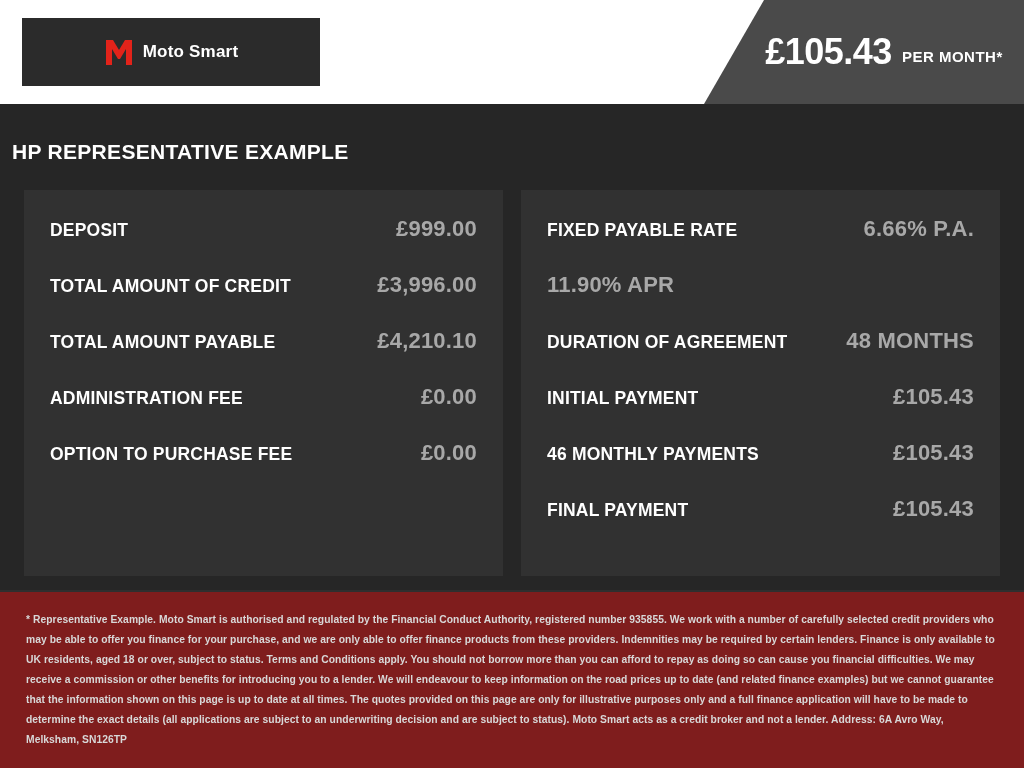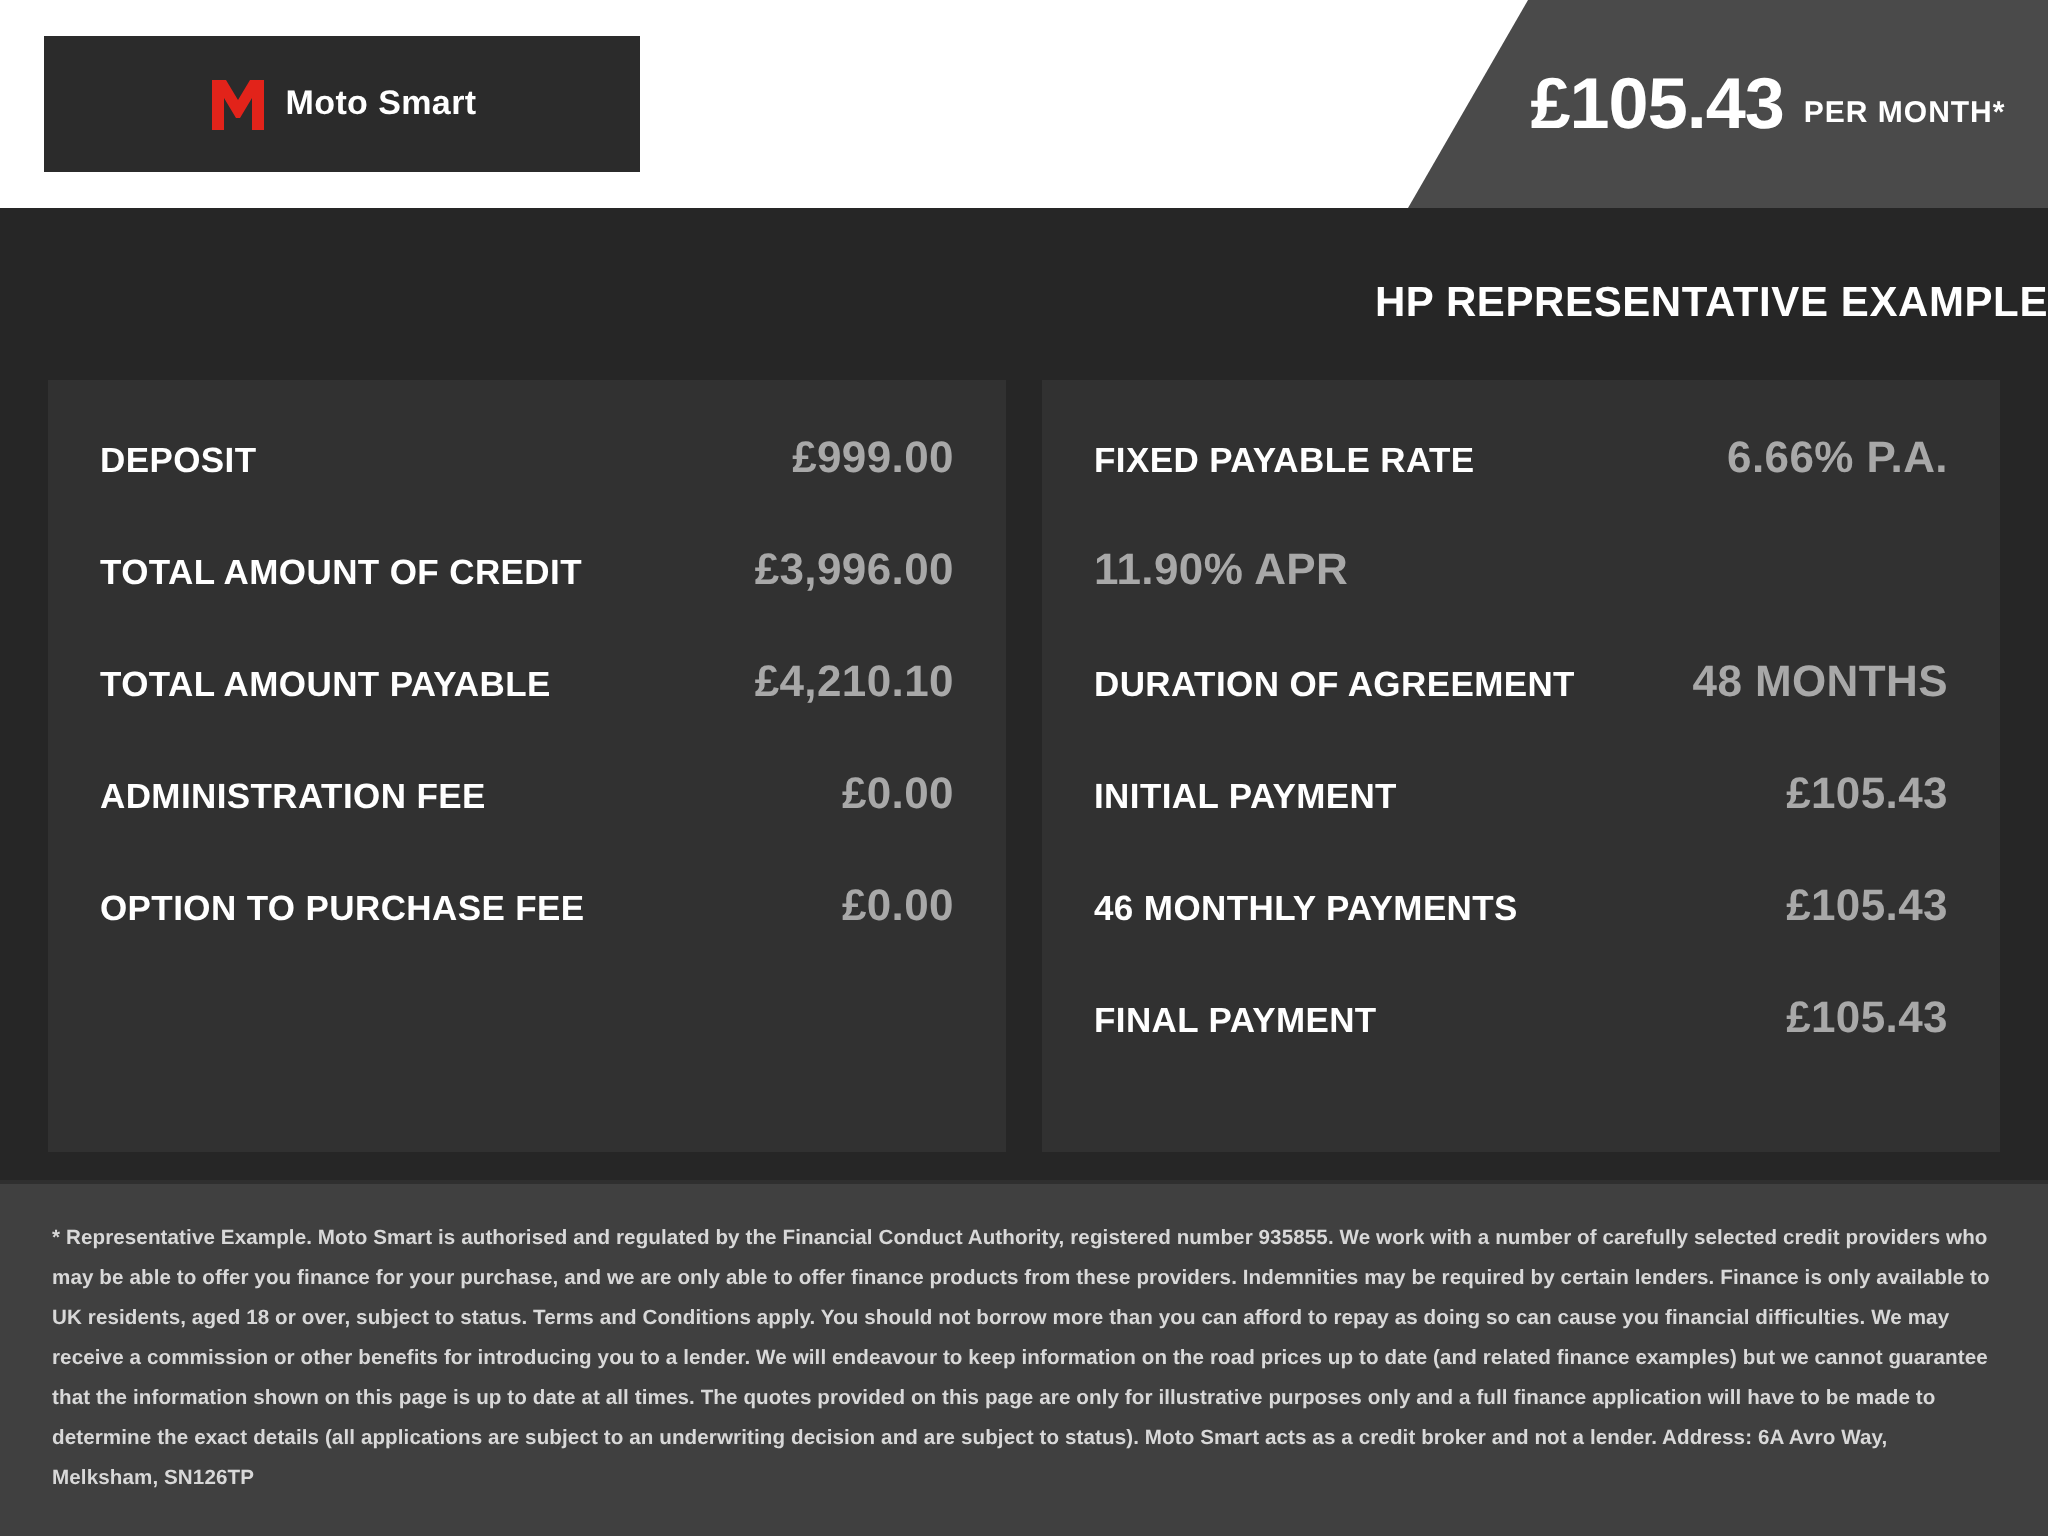--- a/index.html
+++ b/index.html
@@ -82,21 +82,20 @@
     top: 4px;
   }
 
   
   .section-title {
     color: #ffffff;
     font-size: 21px;
     font-weight: bold;
     letter-spacing: 0.3px;
     padding: 36px 0 0 12px;
-    text-align: right;
   }
 
   
   .panels {
     display: flex;
     gap: 18px;
     padding: 26px 24px 0 24px;
   }
   .panel {
     flex: 1 1 0;
@@ -124,21 +123,21 @@
     white-space: nowrap;
   }
 
   
   .footer {
     position: absolute;
     left: 0;
     bottom: 0;
     width: 1024px;
     height: 178px;
-    background: #404040;
+    background: #7f1d1d;
     border-top: 2px solid #2f2f2f;
     padding: 18px 26px 0 26px;
   }
   .footer p {
     color: #d8d8d8;
     font-size: 10.3px;
     line-height: 20px;
     font-weight: bold;
     letter-spacing: 0.05px;
     text-align: left;

